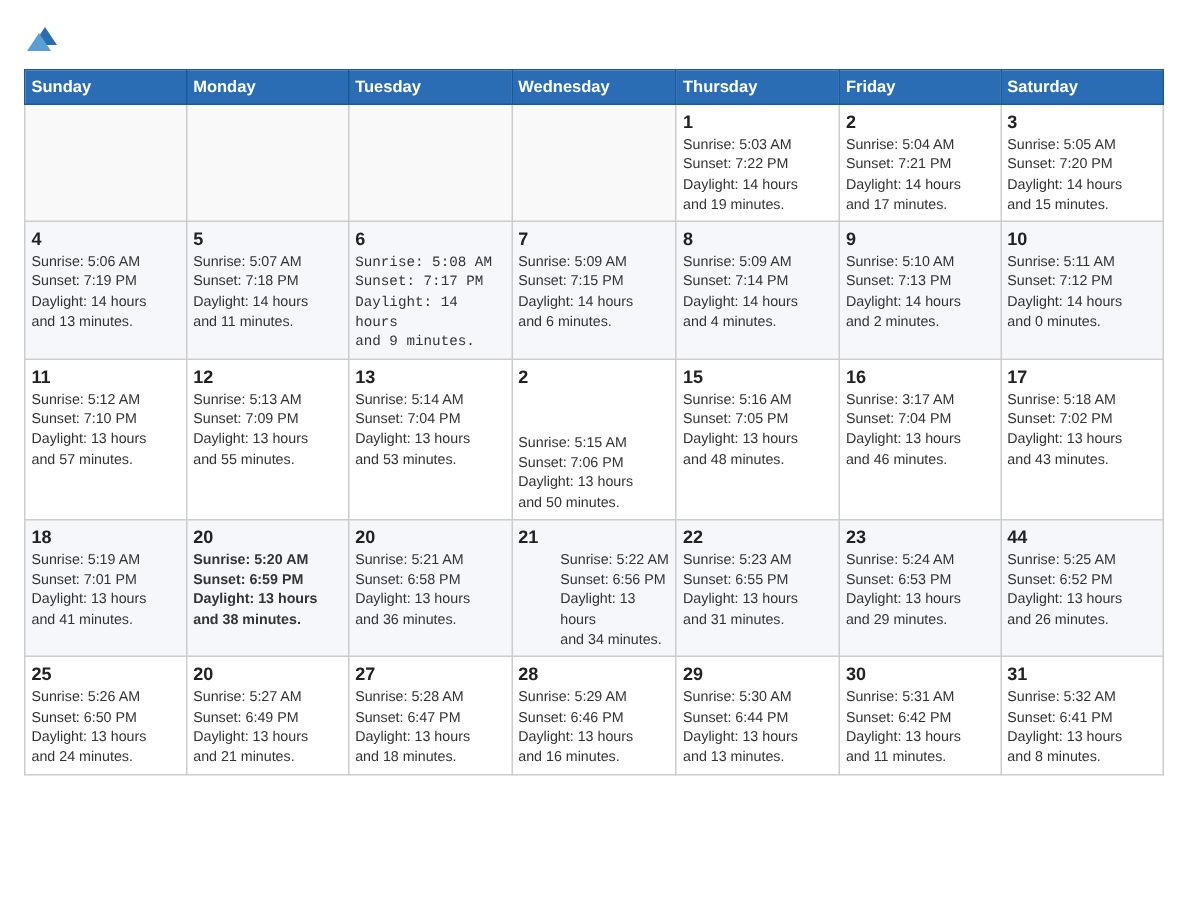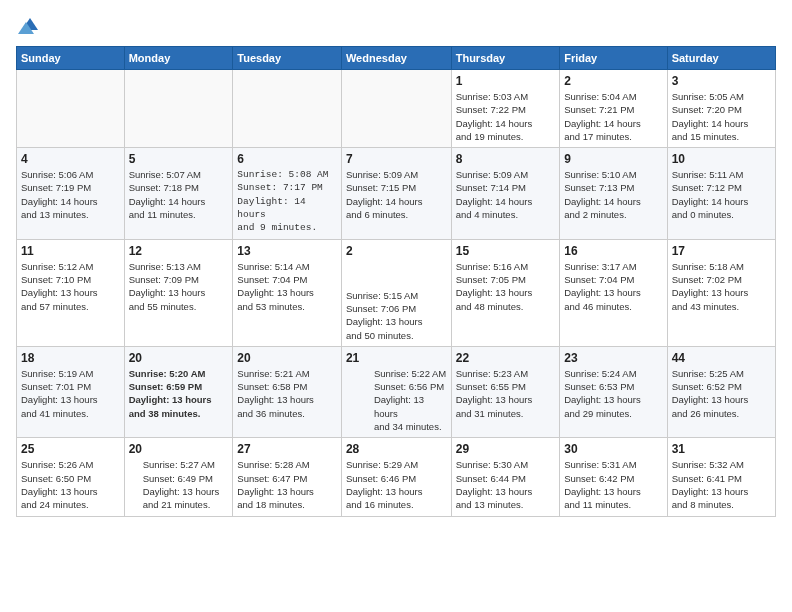--- a/index.html
+++ b/index.html
@@ -302,21 +302,21 @@
       <tr>
         <td>
           <span class="day-number">25</span>
           <div class="day-info" style="white-space: pre-line;">Sunrise: 5:26 AM
 Sunset: 6:50 PM
 Daylight: 13 hours
 and 24 minutes.</div>
         </td>
         <td>
           <span class="day-number">20</span>
-          <div class="day-info" style="white-space: pre-line; margin-left: 14px;">Sunrise: 5:27 AM
+          <div class="day-info" style="white-space: pre-line;">Sunrise: 5:27 AM
 Sunset: 6:49 PM
 Daylight: 13 hours
 and 21 minutes.</div>
         </td>
         <td>
           <span class="day-number">27</span>
           <div class="day-info" style="white-space: pre-line;">Sunrise: 5:28 AM
 Sunset: 6:47 PM
 Daylight: 13 hours
 and 18 minutes.</div>

